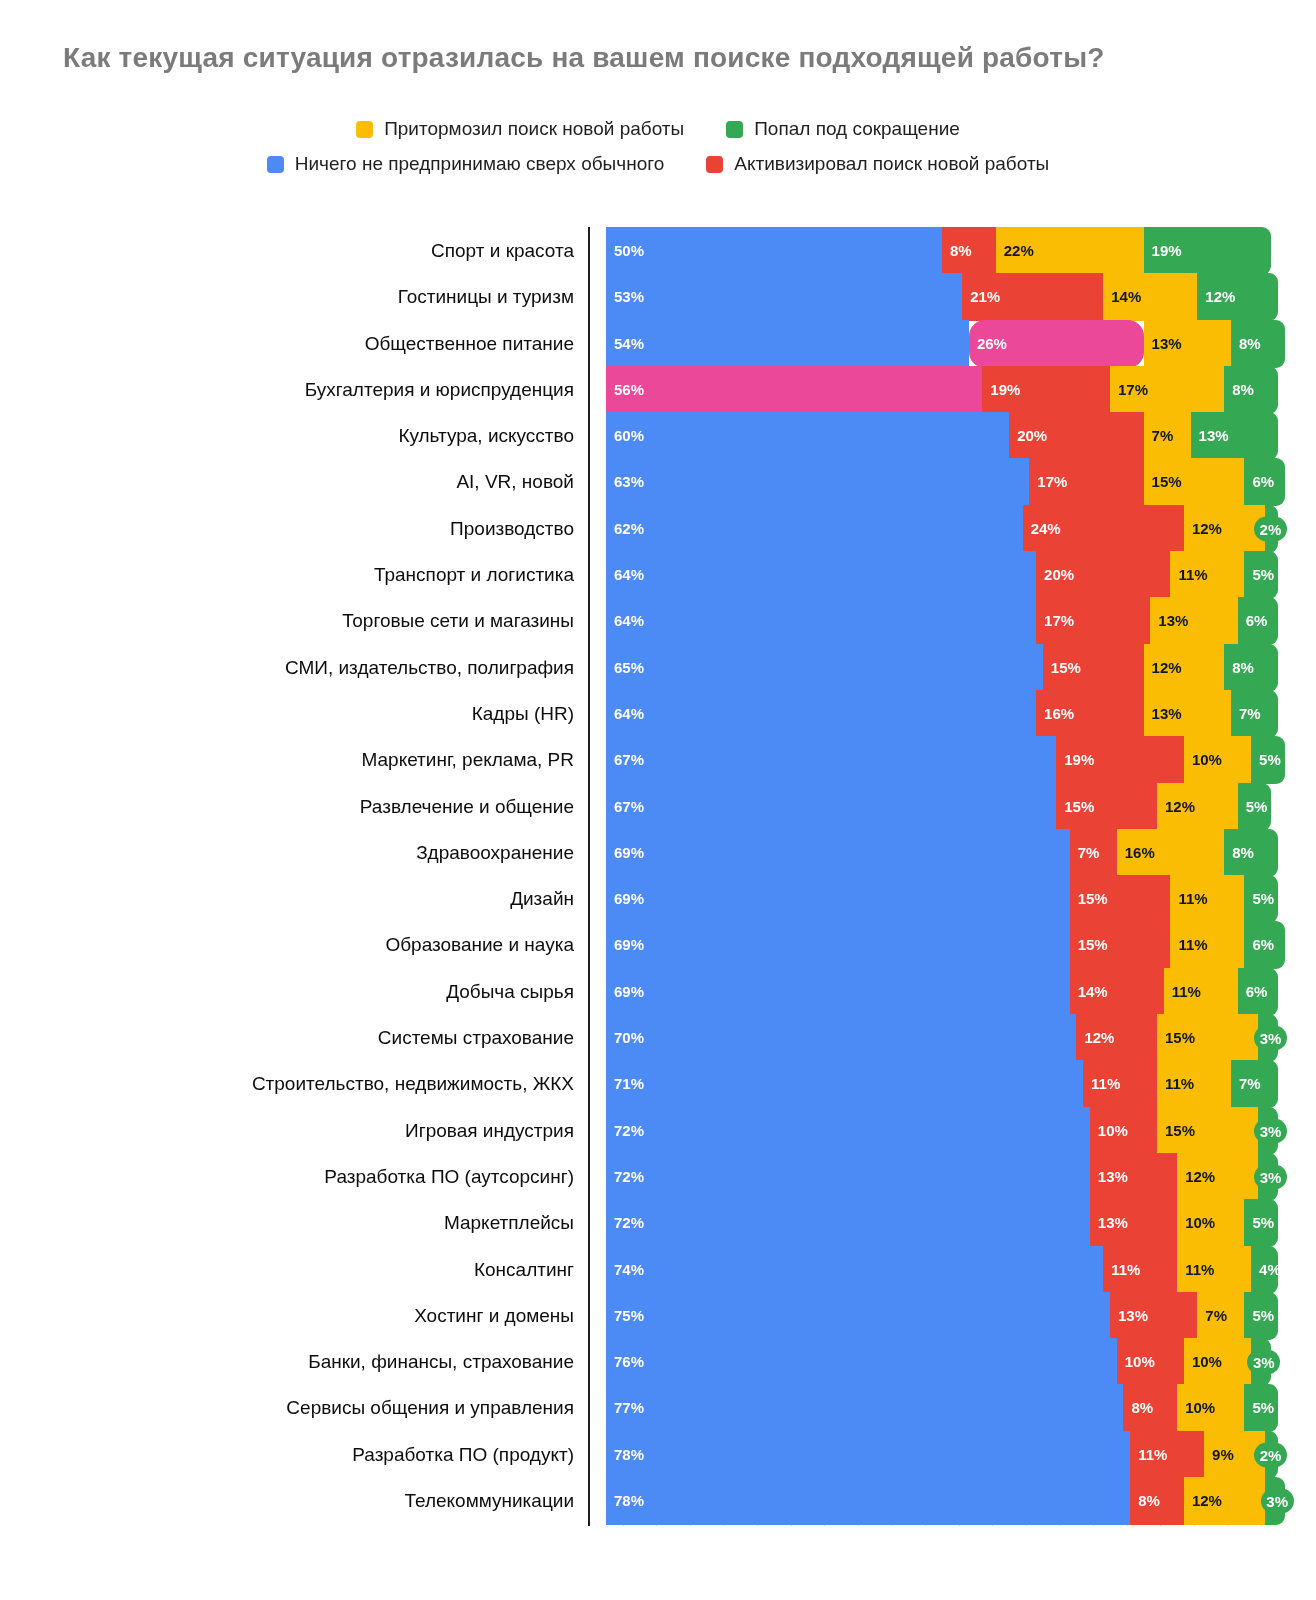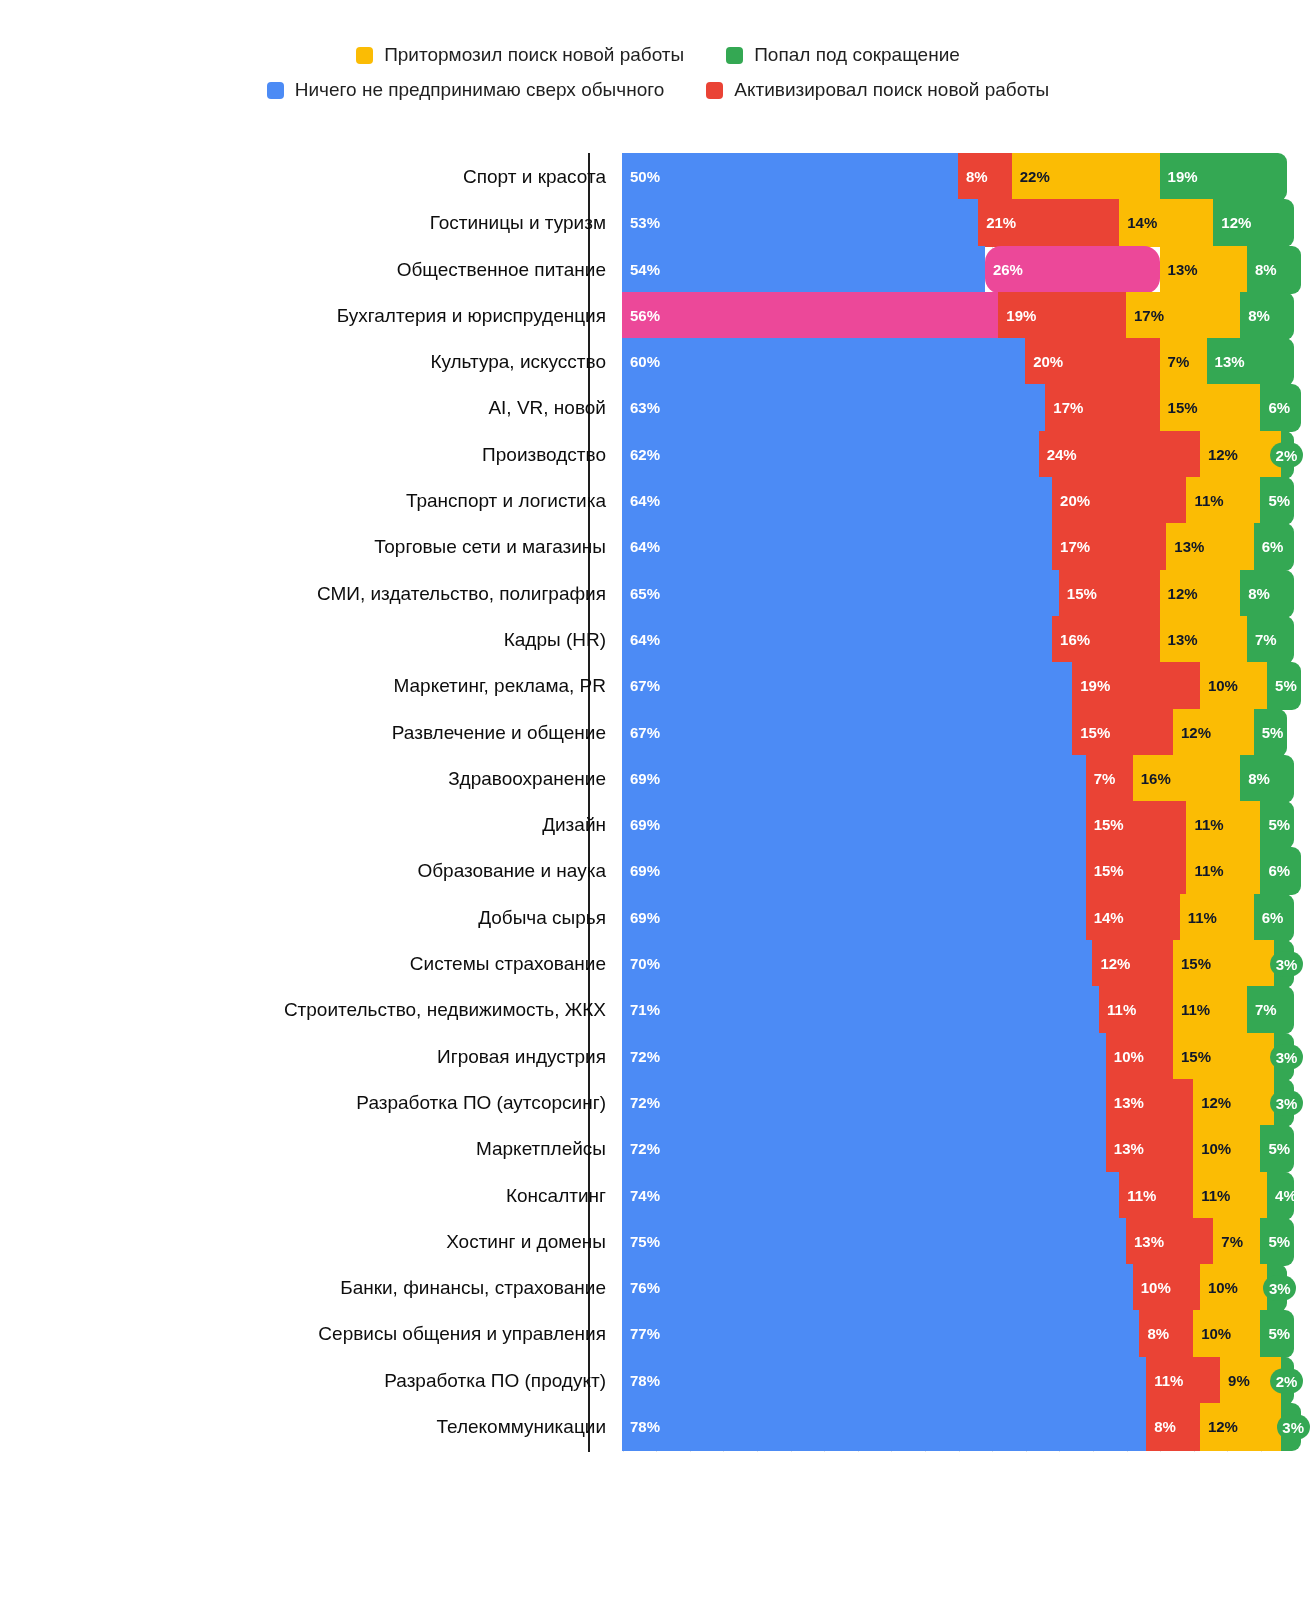--- a/index.html
+++ b/index.html
@@ -70,21 +70,20 @@
       to right,
       transparent 0px,
       transparent 32.6px,
       #e4e4e4 32.6px,
       #e4e4e4 33.6px
     );
   }
   .rows {
     position: relative;
     padding: 7px 0 8px 0;
-    margin-left: 32px;
   }
   .row {
     display: flex;
     align-items: center;
     height: 34px;
     margin-bottom: 12.3px;
   }
   .row:last-child { margin-bottom: 0; }
   .cat {
     width: 574px;
@@ -93,20 +92,21 @@
     text-align: right;
     font-size: 19px;
     color: #0d0d0d;
     line-height: 34px;
     white-space: nowrap;
   }
   .bar {
     display: flex;
     height: 48px;
     flex: 0 0 auto;
+    padding-left: 16px;
   }
   .seg {
     position: relative;
     display: flex;
     align-items: center;
     height: 100%;
   }
   .seg:last-child { border-radius: 0 9px 9px 0; }
   .seg .val {
     padding-left: 8px;
@@ -130,20 +130,21 @@
     justify-content: center;
     font-size: 15px;
     font-weight: 700;
     color: #ffffff;
   }
 </style>
 </head>
 <body>
 
 <div class="page">
+  <h1 class="chart-title">Как текущая ситуация отразилась на вашем поиске подходящей работы?</h1>
 
   <div class="legend">
       <div class="legend-row">
         <div class="legend-item">
           <span class="legend-swatch" style="background: rgb(251, 188, 4);"></span>
           <span class="legend-label">Притормозил поиск новой работы</span>
         </div>
         <div class="legend-item">
           <span class="legend-swatch" style="background: rgb(52, 168, 83);"></span>
           <span class="legend-label">Попал под сокращение</span>

